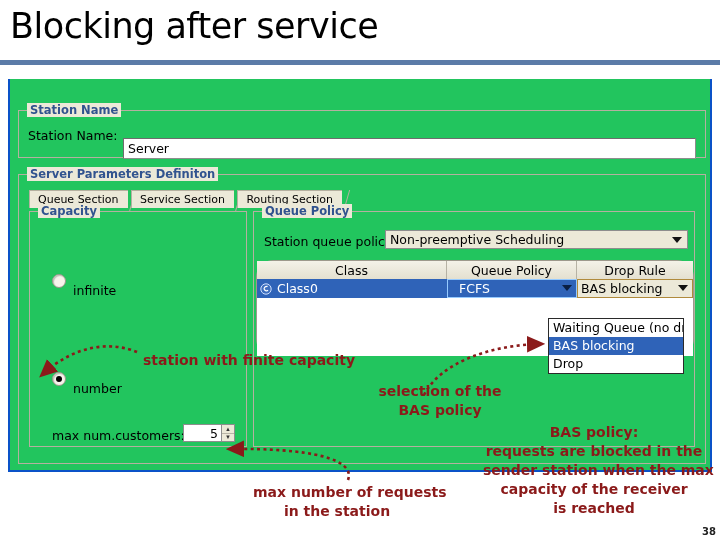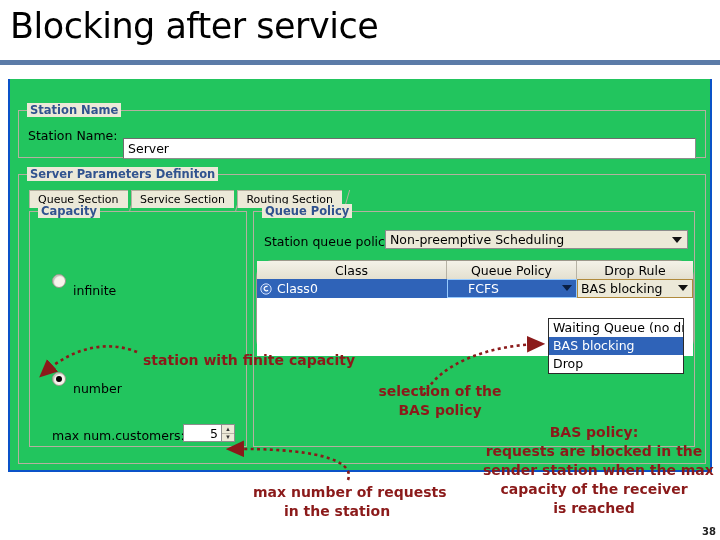--- a/index.html
+++ b/index.html
@@ -227,21 +227,21 @@
     display:flex; align-items:center; padding-left:3px;
     box-sizing:border-box;
   }
   .class-icon {
     width:12px;height:12px;margin-right:5px;flex:none;position:relative;
   }
   .cell-combo-sel {
     background:#2f63b8; color:#fff; position:relative;
     border:1px solid #96caff; box-sizing:border-box;
     font-family:"DejaVu Sans", sans-serif; font-size:12.5px;
-    display:flex; align-items:center; padding-left:20px;
+    display:flex; align-items:center; padding-left:11px;
   }
   .cell-combo-sel .arrow {
     position:absolute; right:4px; top:5px;
     width:0;height:0;border-left:5px solid transparent;border-right:5px solid transparent;
     border-top:6px solid #0a1f44;
   }
   .cell-combo-open {
     background:#ece9d8; color:#000; position:relative;
     border:1px solid #b08a3c; box-sizing:border-box;
     font-family:"DejaVu Sans", sans-serif; font-size:12.5px;

